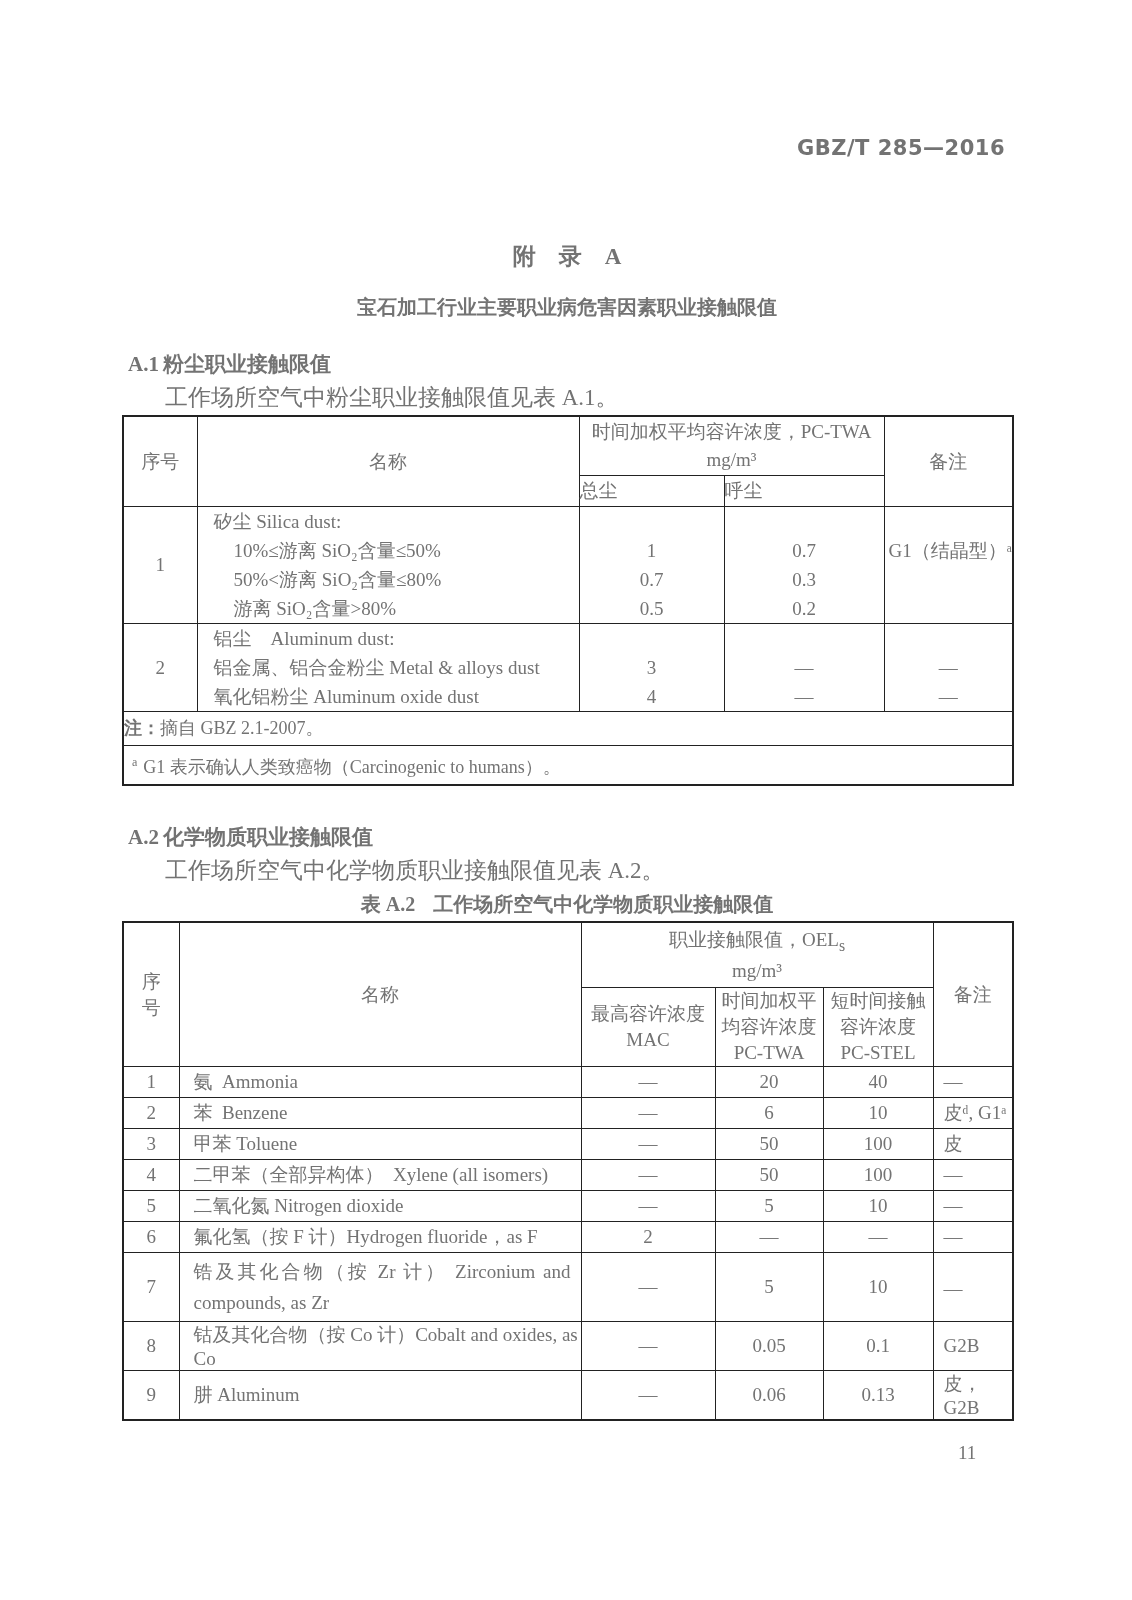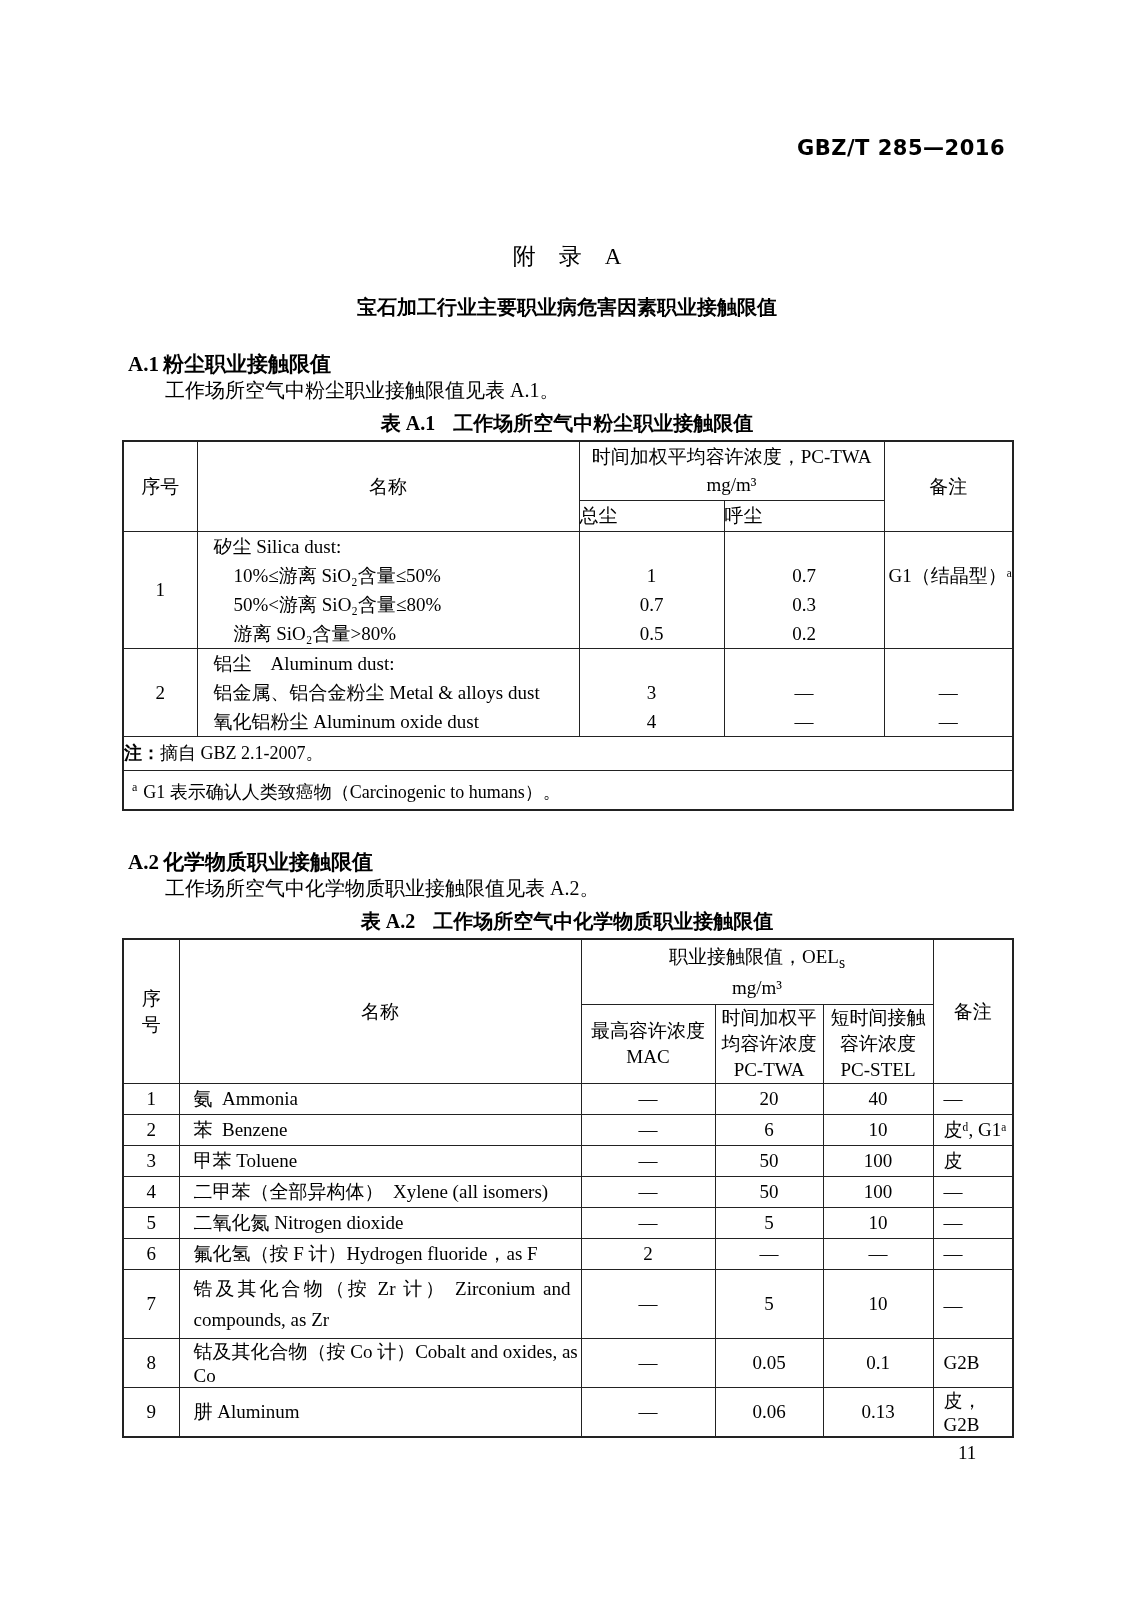--- a/index.html
+++ b/index.html
@@ -3,37 +3,37 @@
 <meta charset="utf-8">
 <title>Document</title>
 <style>
   * { box-sizing: border-box; }
   html,body { margin:0; padding:0; background:#e8e8e8; }
   .page {
     position: relative;
     width: 1132px; height: 1600px;
     margin: 0 auto;
     background: #ffffff;
-    color: #000000;
+    color: #737373;
     font-family: "Liberation Serif", "DejaVu Serif", "DejaVu Sans", serif;
   }
   .doc-code {
     position: absolute; top: 136px; right: 127px;
     font-family: "DejaVu Sans", "Liberation Sans", sans-serif;
     font-size: 21px; font-weight: 700; letter-spacing: 0.5px;
   }
   .content { position: absolute; top: 243px; left: 122px; width: 890px; }
   .t-center { text-align: center; }
   .b { font-weight: 700; }
-  .h-appendix { font-size: 23px; font-weight: 400; line-height: 28px; text-align: center; }
+  .h-appendix { font-size: 23px; font-weight: 700; line-height: 28px; text-align: center; }
   .h-type    { font-size: 21px; font-weight: 700; line-height: 26px; margin-top: 7px; }
   .h-main    { font-size: 20px; font-weight: 700; line-height: 28px; margin-top: 22px; }
   .sec-heading { margin-top: 30px; font-size: 21px; font-weight: 700; line-height: 26px; padding-left: 6px; }
   .sec-heading .sec-num { margin-right: 4px; }
-  .intro { font-size: 20px; line-height: 26px; padding-left: 43px; }
+  .intro { margin-top: 8px; font-size: 23px; line-height: 26px; padding-left: 43px; }
   .caption { margin-top: 8px; font-size: 20px; font-weight: 700; line-height: 25px; text-align: center; }
   .caption .cap-label { margin-right: 18px; }
 
   table.tbl {
     margin-top: 4px;
     width: 890px;
     border-collapse: collapse;
     border: 2px solid #222;
     table-layout: fixed;
     font-size: 19px;
@@ -73,23 +73,20 @@
 
   <div class="content">
 
     <div class="h-appendix t-center">附　录　A</div>
     <div class="h-main t-center">宝石加工行业主要职业病危害因素职业接触限值</div>
 
     <div class="sec-heading">
       <span class="sec-num">A.1</span><span>粉尘职业接触限值</span>
     </div>
     <div class="intro">工作场所空气中粉尘职业接触限值见表 A.1。</div>
-    <div class="caption">
-      <span class="cap-label">表 A.1</span><span>工作场所空气中粉尘职业接触限值</span>
-    </div>
 
     <table class="tbl tbl-a1">
       <colgroup>
         <col style="width:74px">
           <col style="width:382px">
           <col style="width:145px">
           <col style="width:160px">
           <col style="width:129px">
       </colgroup>
       <tbody>

